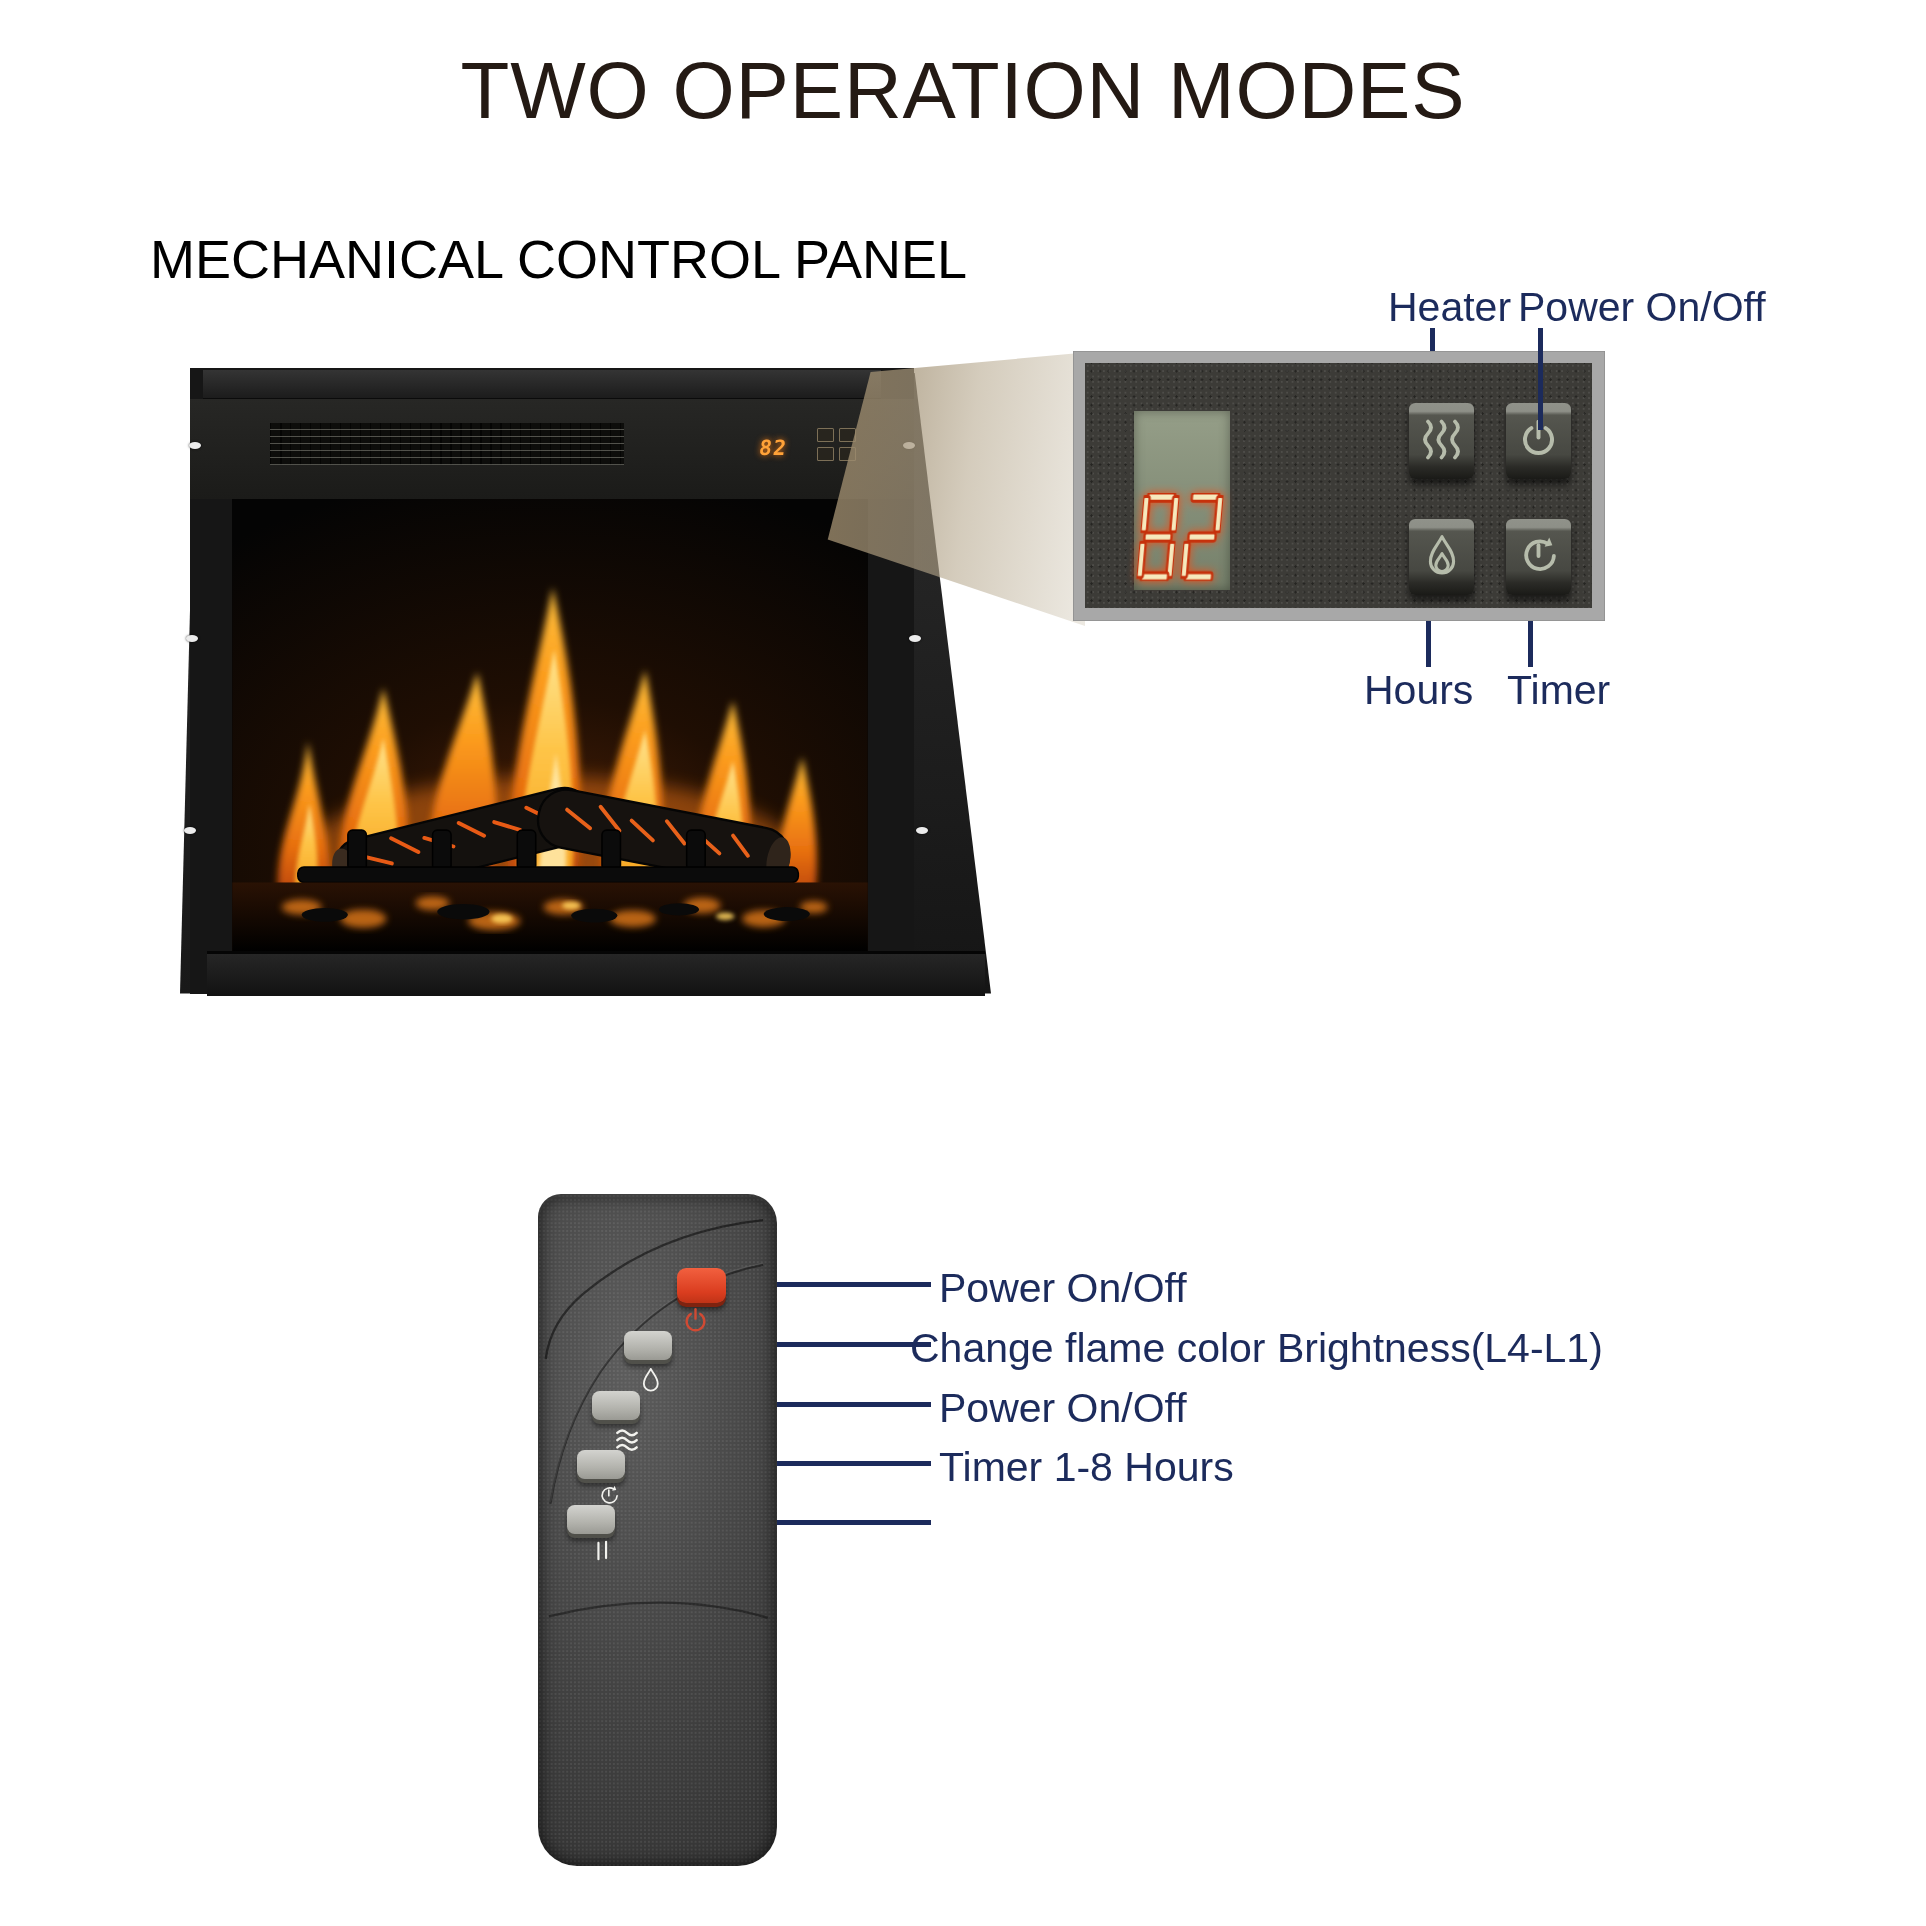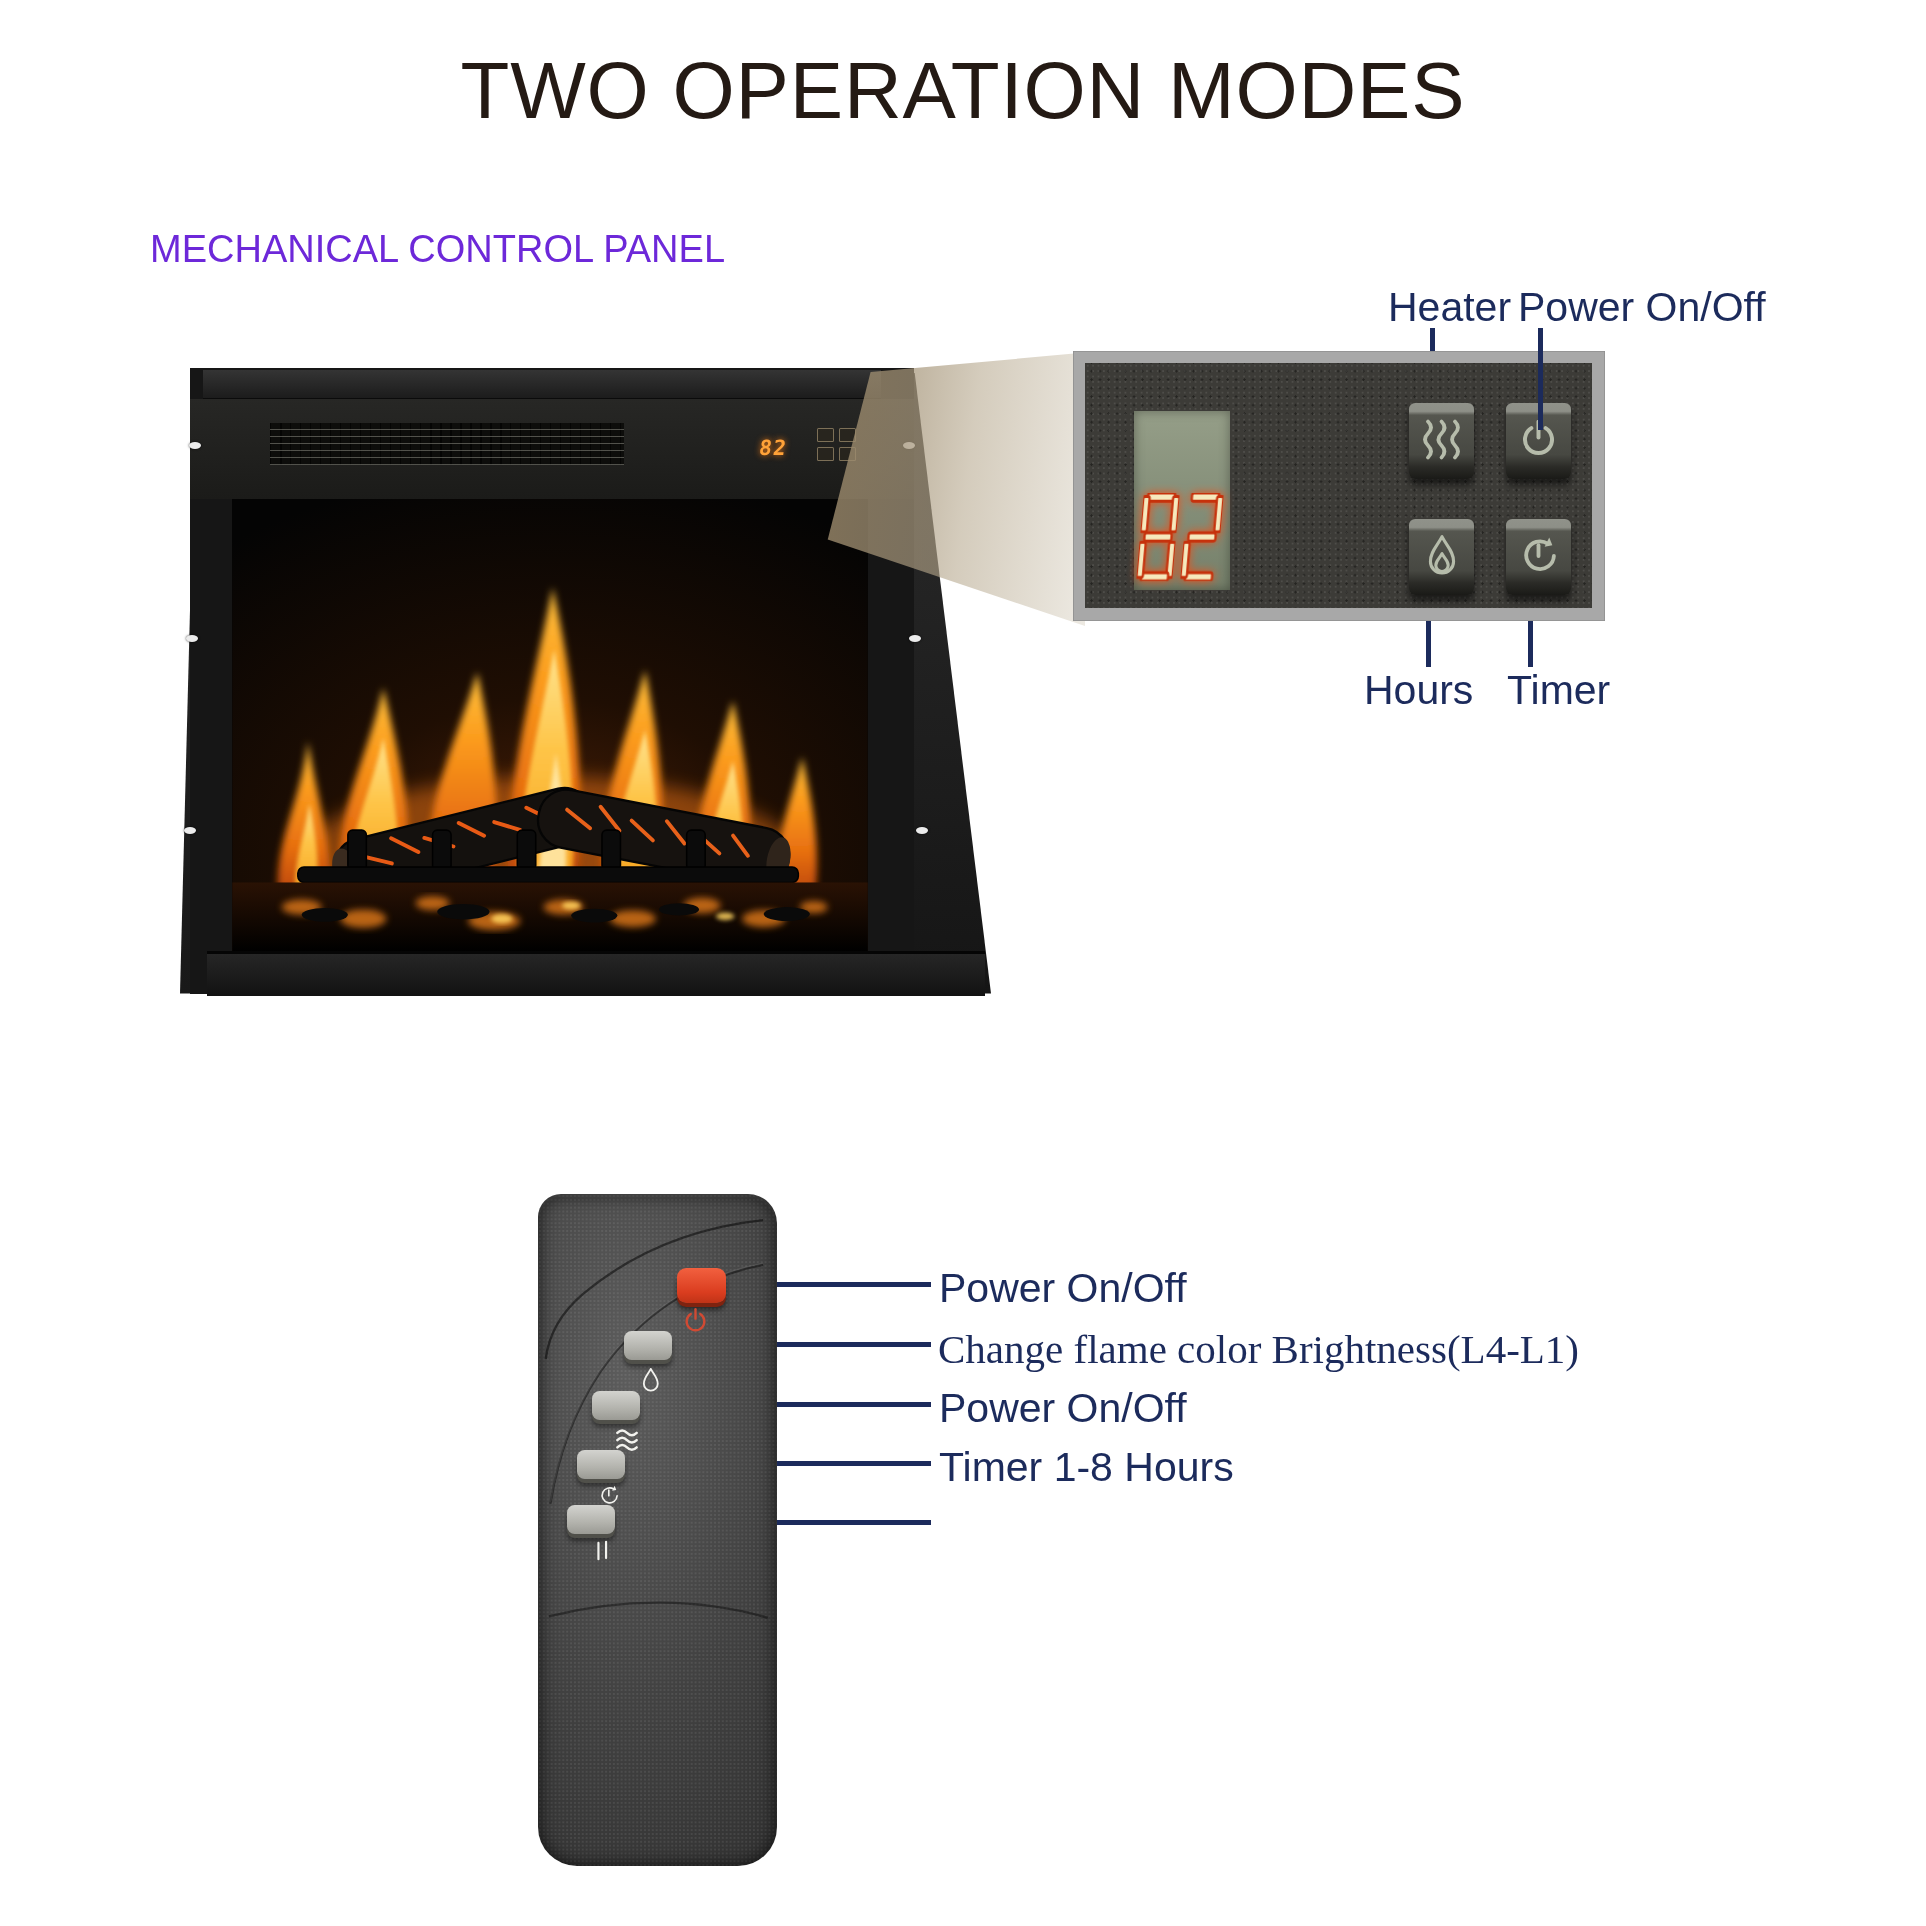--- a/index.html
+++ b/index.html
@@ -3,21 +3,21 @@
 <meta charset="utf-8">
 <style>
   html,body{margin:0;padding:0;background:#fff;}
   .stage{position:relative;width:1926px;height:1926px;background:#fff;overflow:hidden;
          font-family:"Liberation Sans",sans-serif;}
   .abs{position:absolute;}
 
   
   .title{left:0;right:0;top:45px;text-align:center;font-size:80px;color:#241a14;
          letter-spacing:0.8px;white-space:nowrap;}
-  .h2{font-size:38px;color:#6d28d9;white-space:nowrap;}
+  .h2{font-size:54px;color:#000000;white-space:nowrap;}
   .h2.mech{left:150px;top:228px;}
   .h2.rem{left:154px;top:1094px;}
 
   
   .navy{color:#1c2b5c;font-size:41px;white-space:nowrap;}
   .vline{width:5.4px;background:#1c2b5c;}
   .hline{height:5.4px;background:#1c2b5c;}
 
   
   .fireplace{left:180px;top:368px;width:811px;height:627px;}
@@ -346,18 +346,18 @@
       </svg></span>
   </div>
 
   <div class="abs hline rl1"></div>
   <div class="abs hline rl2"></div>
   <div class="abs hline rl3"></div>
   <div class="abs hline rl4"></div>
   <div class="abs hline rl5"></div>
 
   <div class="abs navy" style="left:939px;top:1265px;">Power On/Off</div>
-  <div class="abs navy" style="left:938px;top:1325px;font-family:Liberation Serif, serif;">Change flame color Brightness(L4-L1)</div>
+  <div class="abs navy" style="left:910px;top:1325px;">Change flame color Brightness(L4-L1)</div>
   <div class="abs navy" style="left:939px;top:1385px;">Power On/Off</div>
   <div class="abs navy" style="left:939px;top:1444px;text-align:right;">Timer 1-8 Hours</div>
 
 </div>
 
 
 </body></html>

